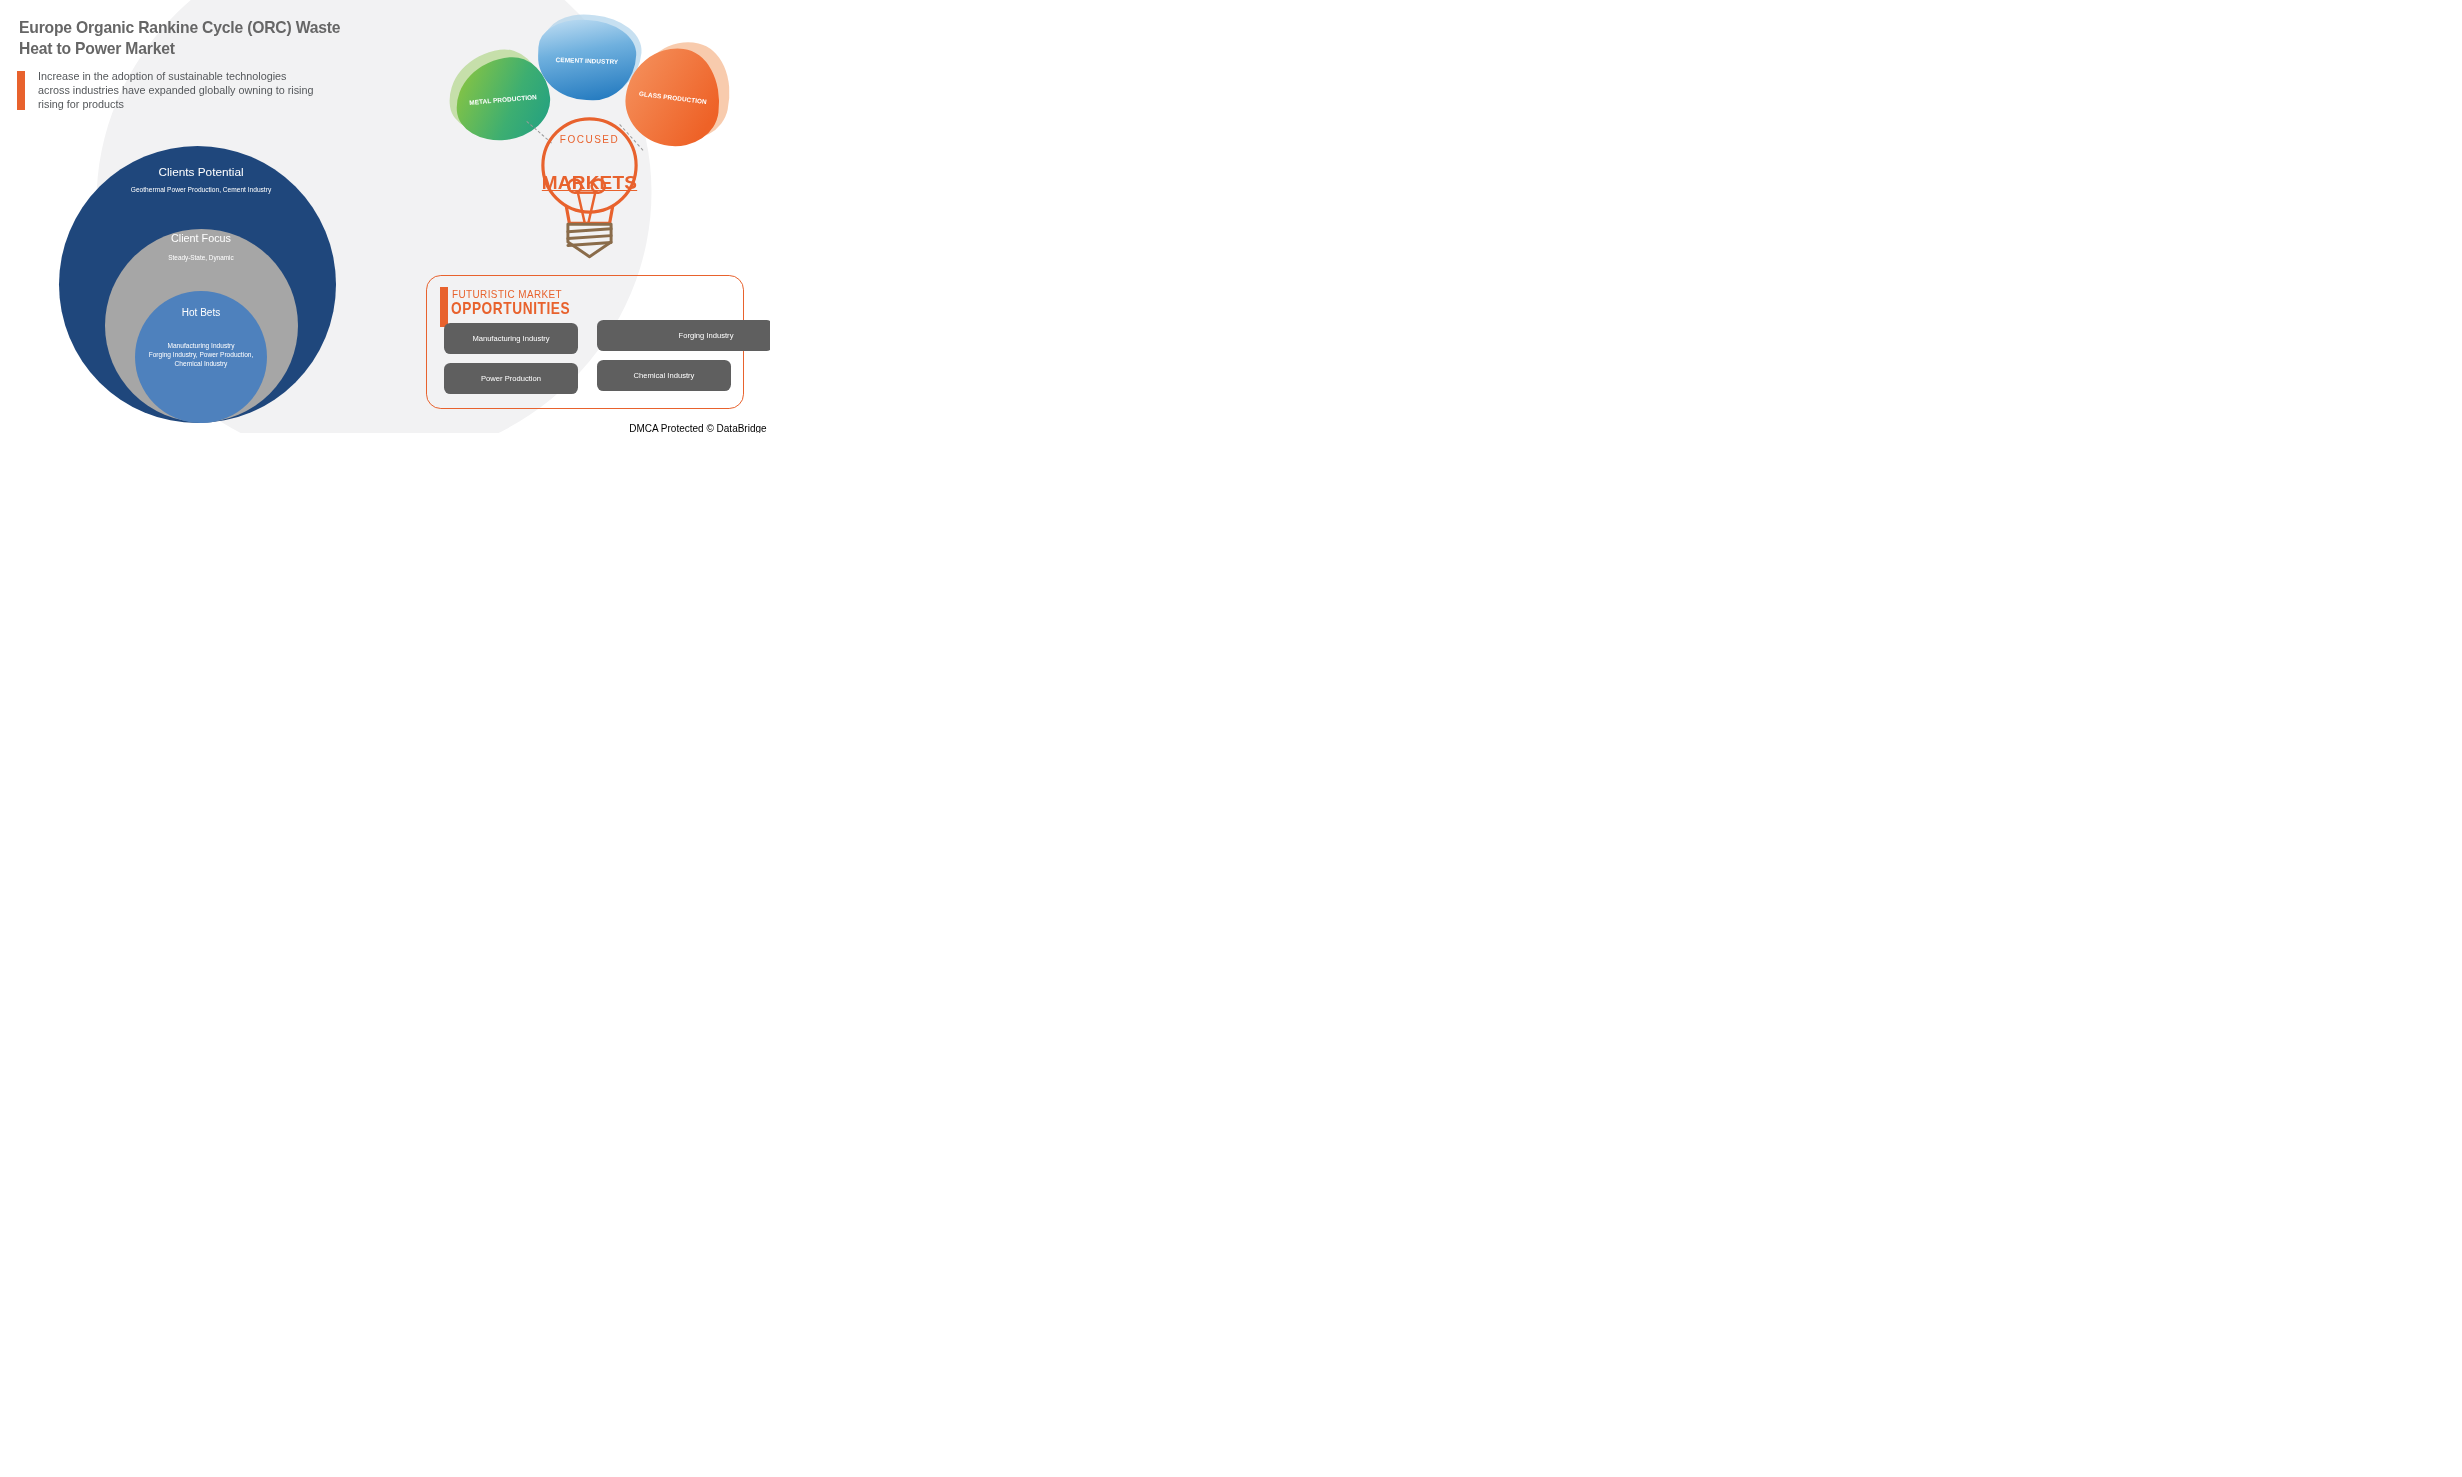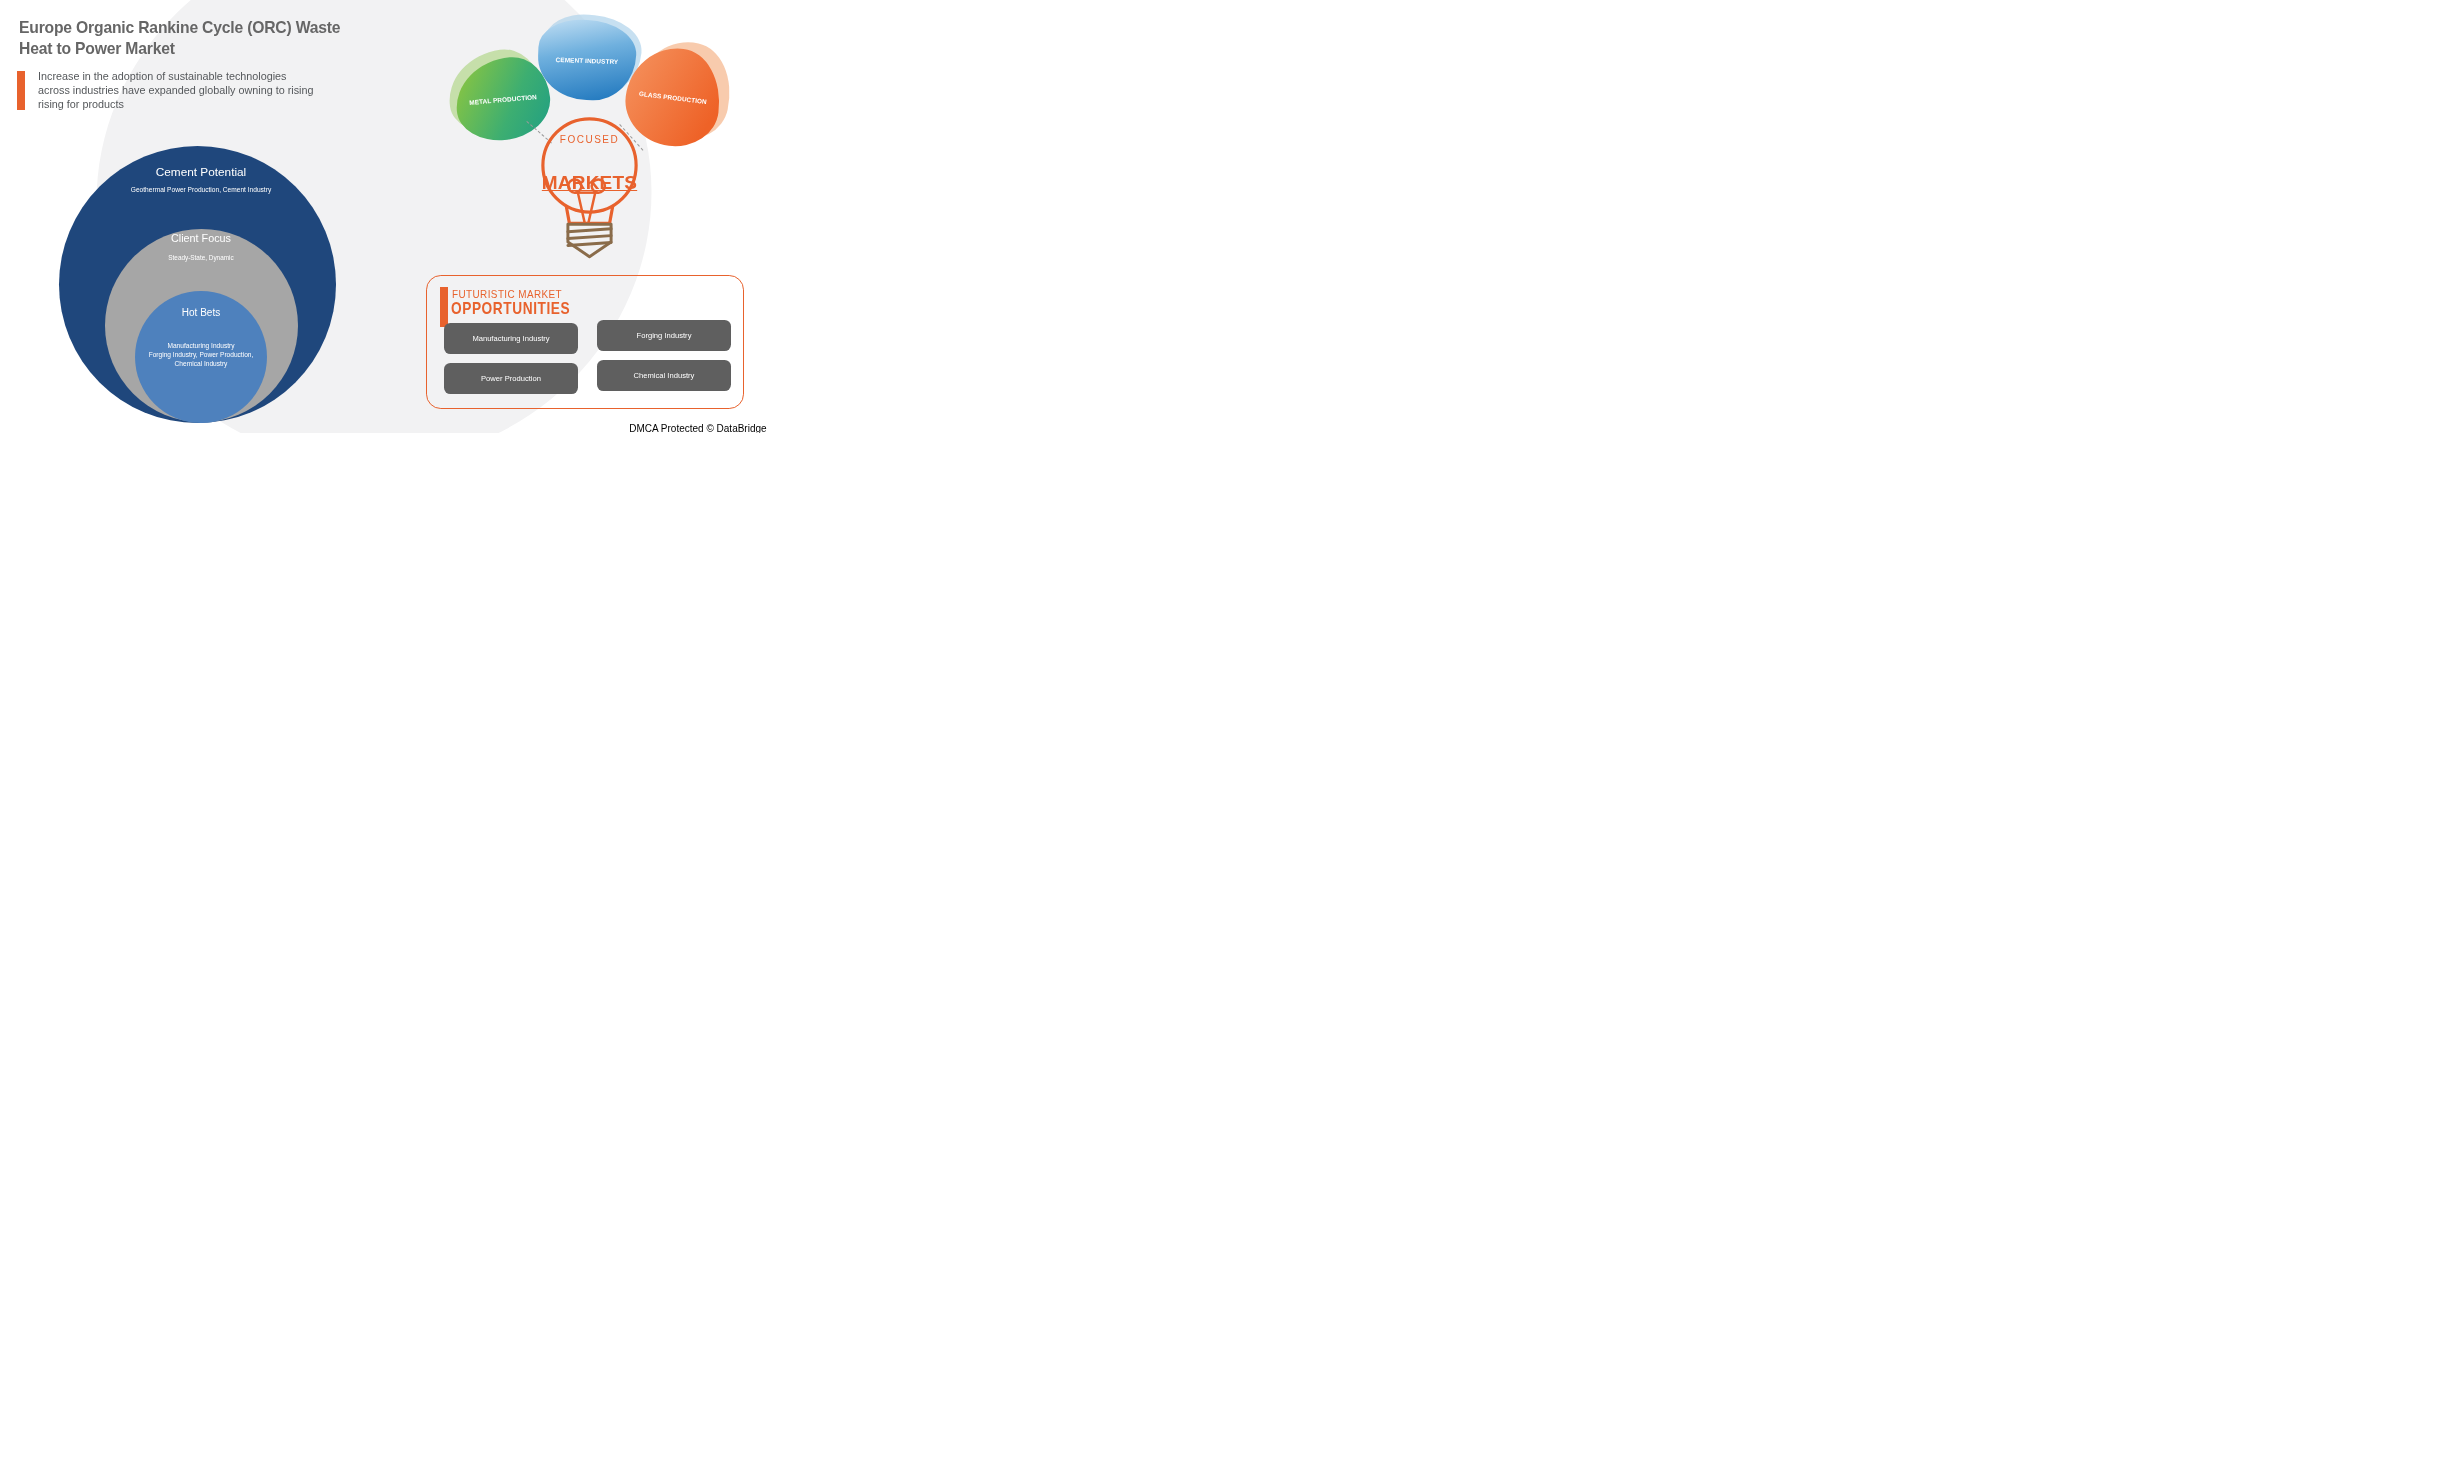--- a/index.html
+++ b/index.html
@@ -59,21 +59,21 @@
   .opp-bar{position:absolute;left:440px;top:287px;width:7.9px;height:40px;background:#E8622D;}
   .opp-h1{position:absolute;left:452px;top:287px;font-size:11.8px;color:#E8622D;letter-spacing:0.5px;
     transform:scaleX(.84);transform-origin:left top;}
   .opp-h2{position:absolute;left:451px;top:299px;font-size:16.7px;font-weight:600;color:#E8622D;letter-spacing:0.7px;
     transform:scaleX(.82);transform-origin:left top;}
   .opp-btn{position:absolute;width:134px;height:31px;background:#5F5F5F;border-radius:6.4px;
     display:flex;align-items:center;justify-content:center;color:#fff;font-size:7.6px;}
   .opp-btn::after{content:"";position:absolute;left:0;top:0;width:100%;height:100%;
     border:1px solid #E8622D;border-radius:7.4px;transform:translate(-3.9px,3.9px);z-index:-1;}
   .btn-1{left:444px;top:323px;}
-  .btn-2{left:597px;top:320px;}
+  .btn-2{left:597px;top:320px;padding-left:42px;}
   .btn-3{left:444px;top:363px;}
   .btn-4{left:597px;top:360px;}
 
   .footer{position:absolute;right:3.4px;top:423px;font-size:10px;color:#000;}
 </style>
 </head>
 <body>
 
 <div class="canvas">
 
@@ -86,21 +86,21 @@
   <div class="accent-bar"></div>
   <div class="subtitle">
     <div>Increase in the adoption of sustainable technologies</div>
     <div>across industries have expanded globally owning to rising</div>
     <div>rising for products</div>
   </div>
 
   <div class="circle c-outer"></div>
   <div class="circle c-middle"></div>
   <div class="circle c-inner"></div>
-  <div class="venn-text vt-outer-title">Cement Potential</div>
+  <div class="venn-text vt-outer-title">Clients Potential</div>
   <div class="venn-text vt-outer-sub">Geothermal Power Production, Cement Industry</div>
   <div class="venn-text vt-middle-title">Client Focus</div>
   <div class="venn-text vt-middle-sub">Steady-State, Dynamic</div>
   <div class="venn-text vt-inner-title">Hot Bets</div>
   <div class="venn-text vt-inner-sub">
     <div>Manufacturing Industry</div>
     <div>Forging Industry, Power Production,</div>
     <div>Chemical Industry</div>
   </div>
 

